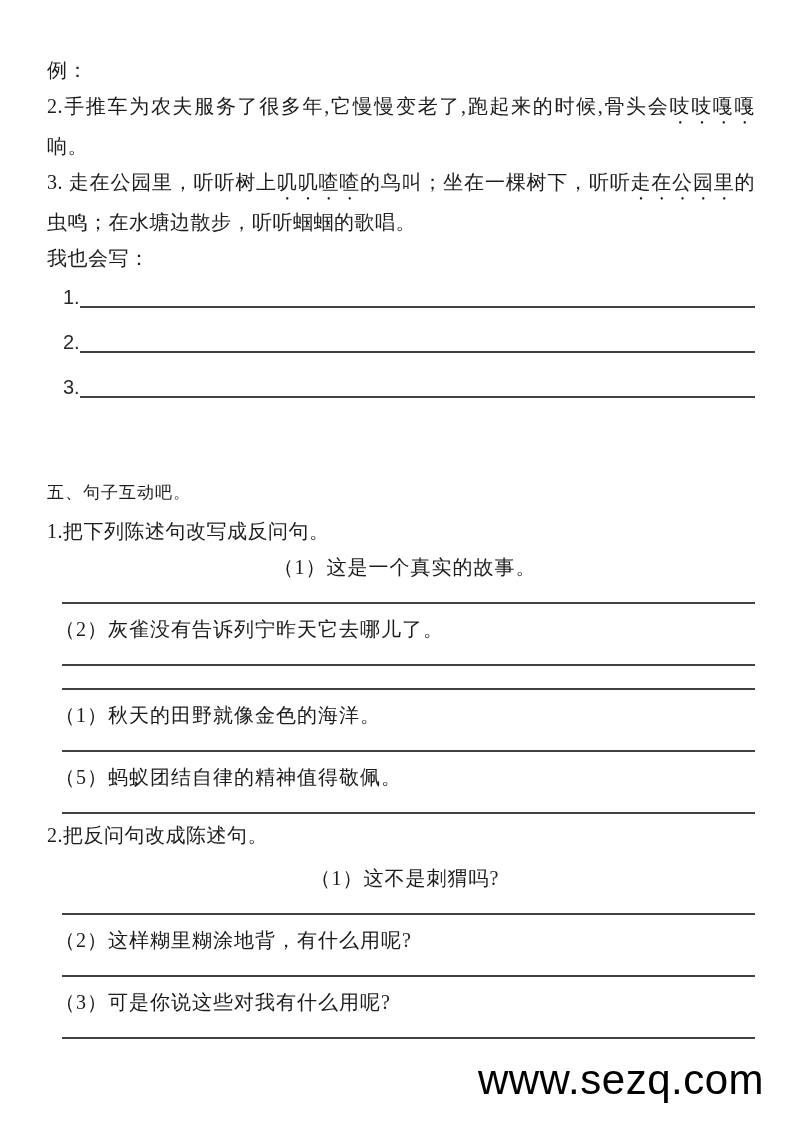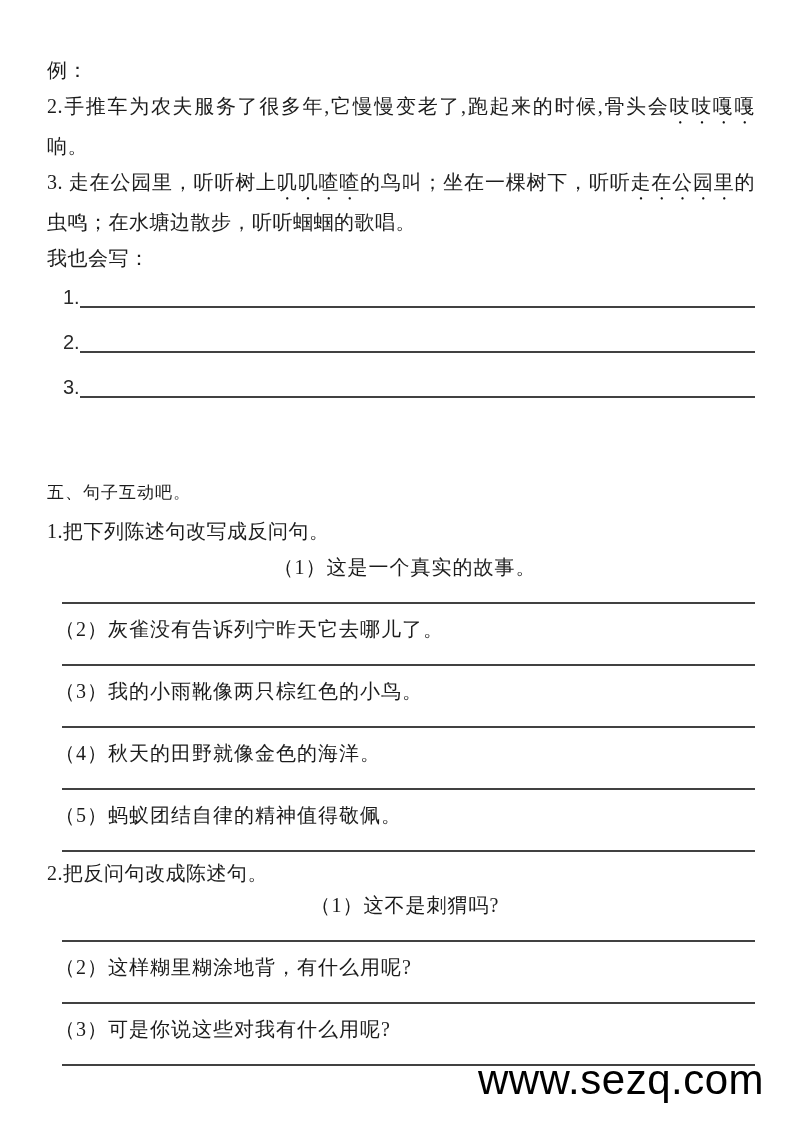--- a/index.html
+++ b/index.html
@@ -71,21 +71,21 @@
     letter-spacing: 1px;
   }
   .q-item.first { margin-top: 8px; text-align: center; }
   .answer-line {
     margin-left: 15px;
     margin-top: 22px;
     height: 0;
     border-bottom: 2px solid #414141;
   }
   .part2-title { margin-top: 6px; }
-  .part2 .q-item.first { margin-top: 4px; }
+  .part2 .q-item.first { margin-top: 15px; }
   
   .watermark {
     position: absolute;
     top: 1056px;
     right: 36px;
     font-family: "Liberation Sans", sans-serif;
     font-size: 42px;
     color: #000000;
     letter-spacing: 0.5px;
   }
@@ -123,24 +123,23 @@
 
     <div class="part1">
       <p class="sub-title">1.把下列陈述句改写成反问句。</p>
 
       <p class="q-item first">（1）这是一个真实的故事。</p>
       <div class="answer-line"></div>
 
       <p class="q-item">（2）灰雀没有告诉列宁昨天它去哪儿了。</p>
       <div class="answer-line"></div>
 
-      <p class="q-item">（3）我的小雨靴像两只棕红色的小鸟。</p>
       <div class="answer-line"></div>
 
-      <p class="q-item">（4）秋天的田野就像金色的海洋。</p>
+      <p class="q-item">（1）秋天的田野就像金色的海洋。</p>
       <div class="answer-line"></div>
 
       <p class="q-item">（5）蚂蚁团结自律的精神值得敬佩。</p>
       <div class="answer-line"></div>
     </div>
 
     <div class="part2">
       <p class="sub-title part2-title">2.把反问句改成陈述句。</p>
 
       <p class="q-item first">（1）这不是刺猬吗?</p>

